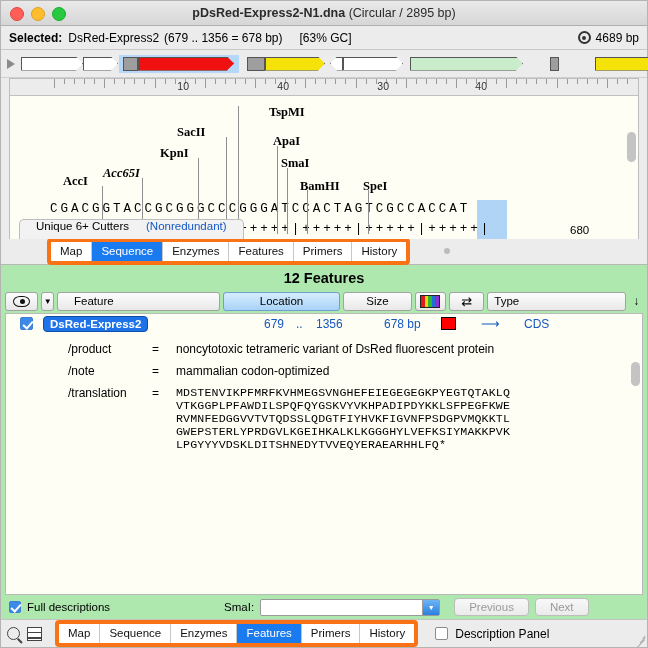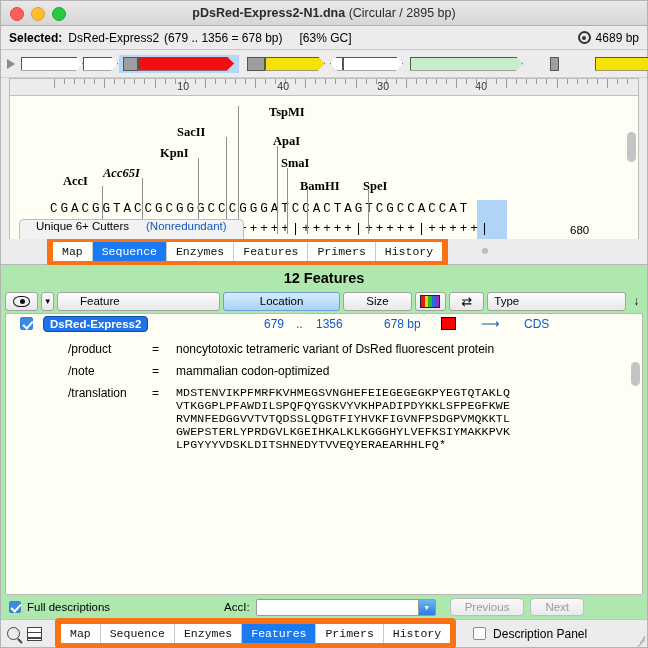--- a/index.html
+++ b/index.html
@@ -76,22 +76,22 @@
 
   
   .cuttab{position:absolute;left:9px;bottom:0;height:19px;background:#F2F2F2;
      border:1px solid #bdbdbd;border-bottom:none;border-radius:5px 5px 0 0;
      display:flex;padding:0 16px;font-size:11.5px;gap:17px;z-index:5;}
   .cuttab .blue{color:#1558c4;}
 
   
   .tabrow{flex:0 0 26px;height:26px;background:#ECECEC;display:flex;align-items:center;
      padding-left:46px;border-bottom:1px solid #b7b7b7;box-sizing:border-box;}
-  .tabs{display:flex;border:6px solid #f97316;border-radius:4px;overflow:hidden;height:19px;
-     background:#fff;font-family:Liberation Mono, monospace;}
+  .tabs{display:flex;border:4px solid #f97316;border-radius:4px;overflow:hidden;height:19px;
+     background:#fff;}
   .tab{padding:0 9px;font-size:11.5px;line-height:19px;background:#fff;color:#111;
      border-right:1px solid #c7c7c7;}
   .tab:last-child{border-right:none;}
   .tab.on{background:#1a7af0;color:#fff;}
   .dot{width:6px;height:6px;border-radius:50%;background:#bcbcbc;margin-left:34px;}
 
   
   .fpanel{flex:1 1 auto;background:#AEE8AE;display:flex;flex-direction:column;
      position:relative;overflow:hidden;}
   .fcount{height:26px;line-height:26px;text-align:center;font-weight:bold;font-size:14.5px;}
@@ -317,21 +317,21 @@
   </div>
 
   <div class="fpanel">
     <div class="fcount">12 Features</div>
 
     <div class="fhead">
       <div class="hbtn eyebtn">
         <span class="eye"></span>
       </div>
       <div class="hbtn carbtn">▼</div>
-      <div class="hbtn" style="width:166px;justify-content:flex-start;padding-left:22px;">Feature</div>
+      <div class="hbtn" style="width:166px;justify-content:flex-start;padding-left:16px;">Feature</div>
       <div class="hbtn sel" style="width:120px;">Location</div>
       <div class="hbtn" style="width:70px;">Size</div>
       <div class="hbtn" style="width:32px;">
         <span class="rainbow"></span>
       </div>
       <div class="hbtn" style="width:36px;font-size:13px;">
         <span>⇄</span>
       </div>
       <div class="hbtn" style="width:142px;justify-content:flex-start;padding-left:6px;">Type</div>
       <div class="hbtn" style="width:14px;font-size:12px;border:none;background:none;">↓</div>
@@ -371,21 +371,21 @@
 GWEPSTERLYPRDGVLKGEIHKALKLKGGGHYLVEFKSIYMAKKPVK
 LPGYYYVDSKLDITSHNEDYTVVEQYERAEARHHLFQ*</span>
       </div>
 
       <div class="vscroll" style="top:48px;height:24px;right:2px;"></div>
     </div>
 
     <div class="findbar">
       <span class="cbx2"></span>
       <span>Full descriptions</span>
-      <span style="margin-left:108px;">AccI:</span>
+      <span style="margin-left:108px;">SmaI:</span>
       <span class="findfield">
         <span style="padding-left:4px;font-size:11px;"></span>
         <span class="combo">▼</span>
       </span>
       <span class="gbtn" style="margin-left:8px;">Previous</span>
       <span class="gbtn">Next</span>
     </div>
   </div>
 
   <div class="botbar">

